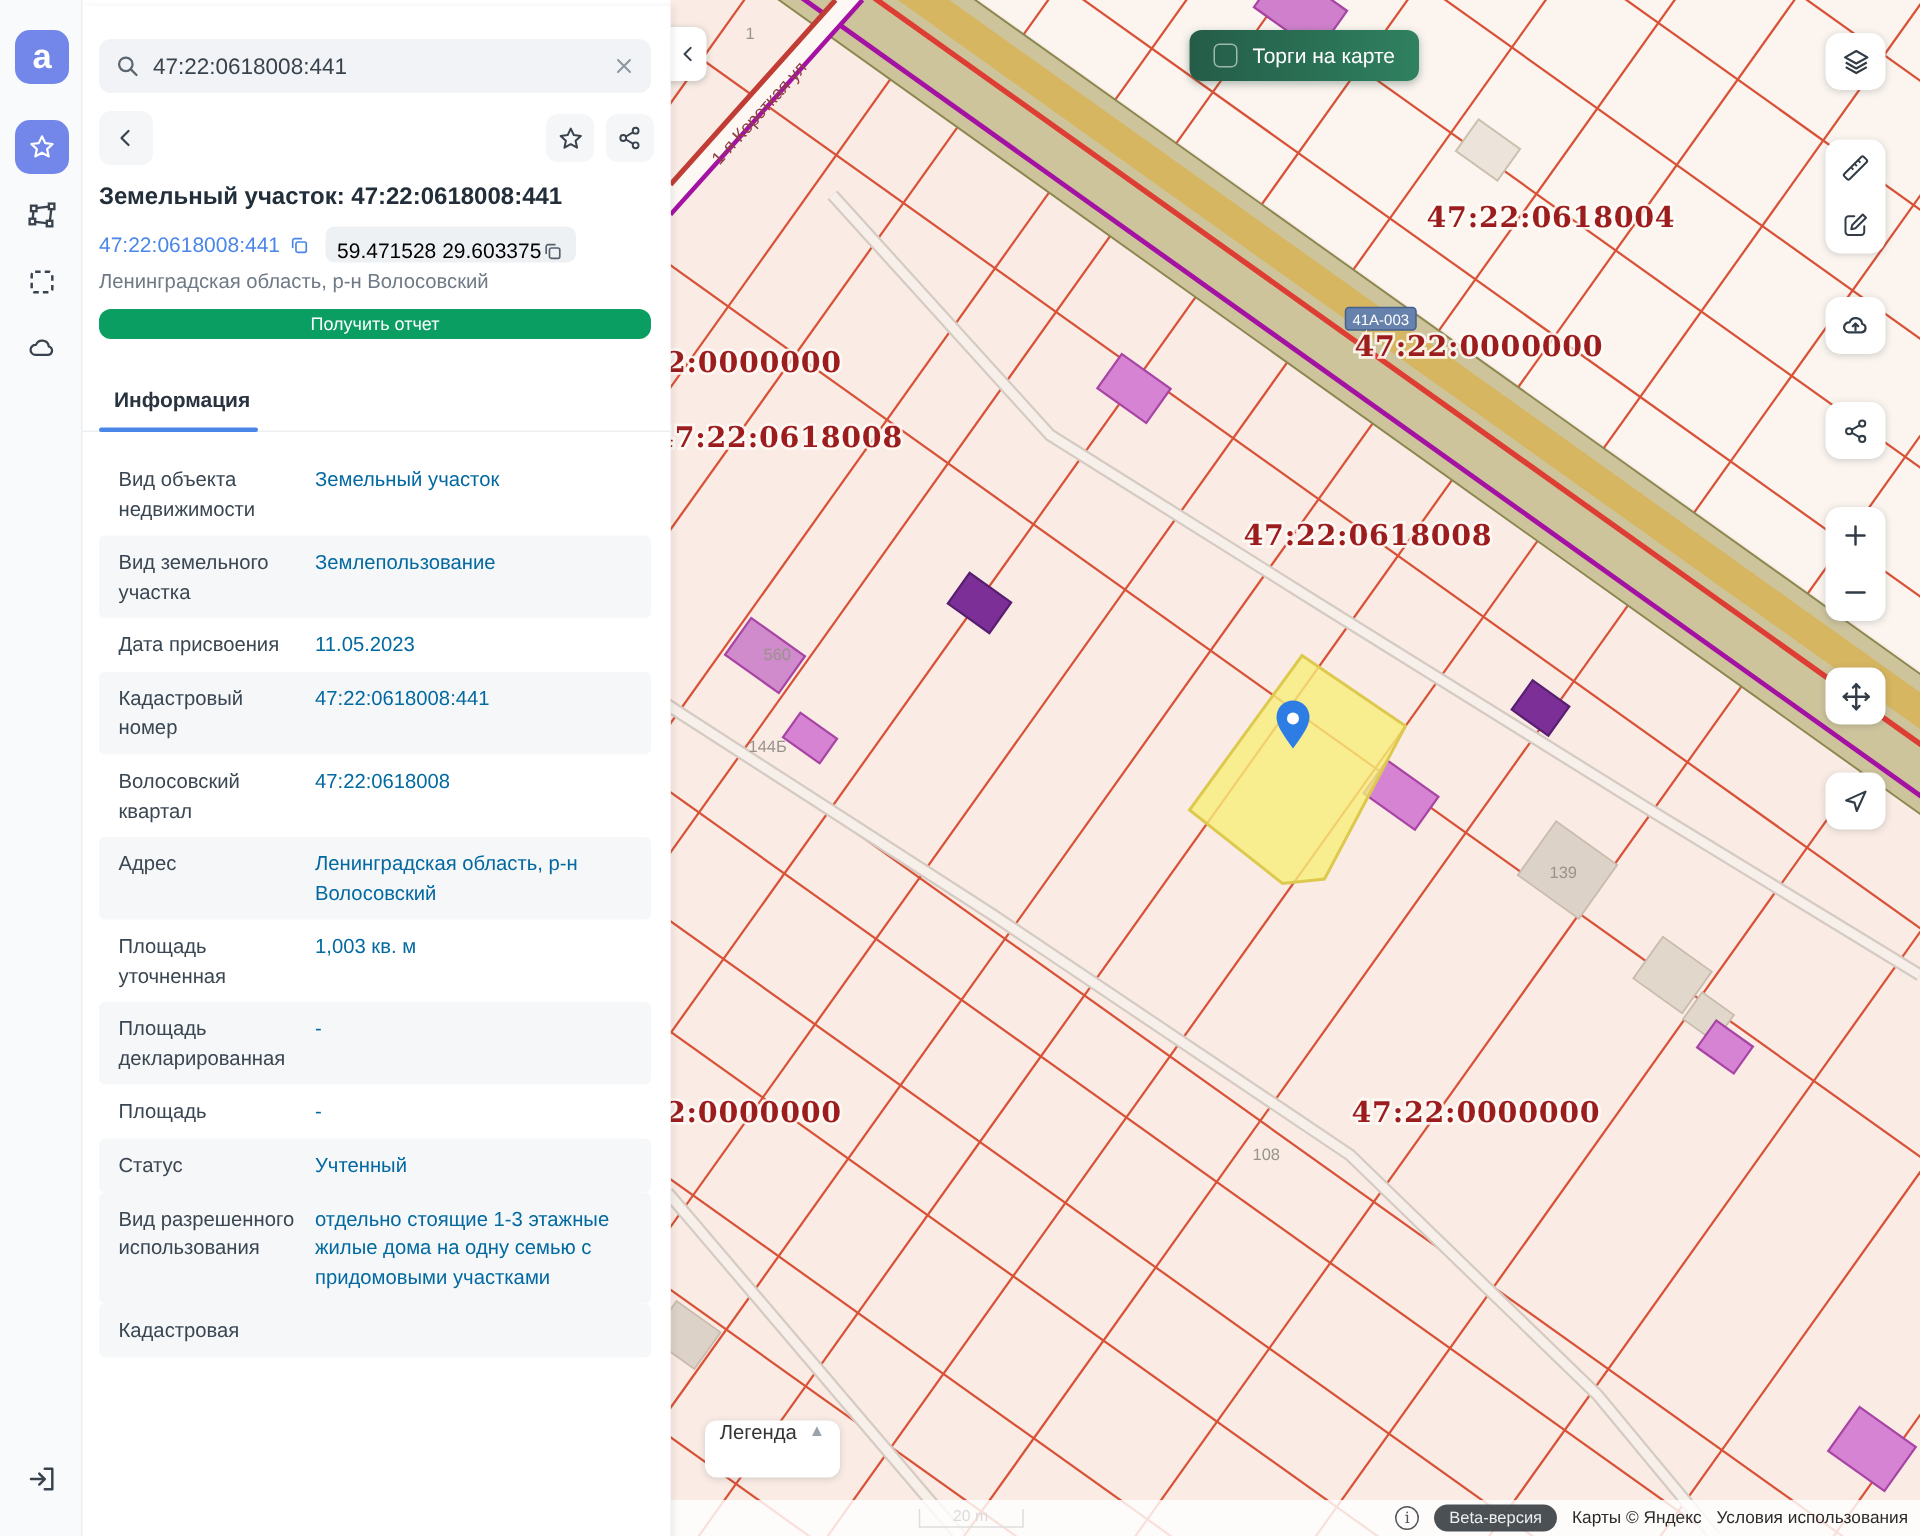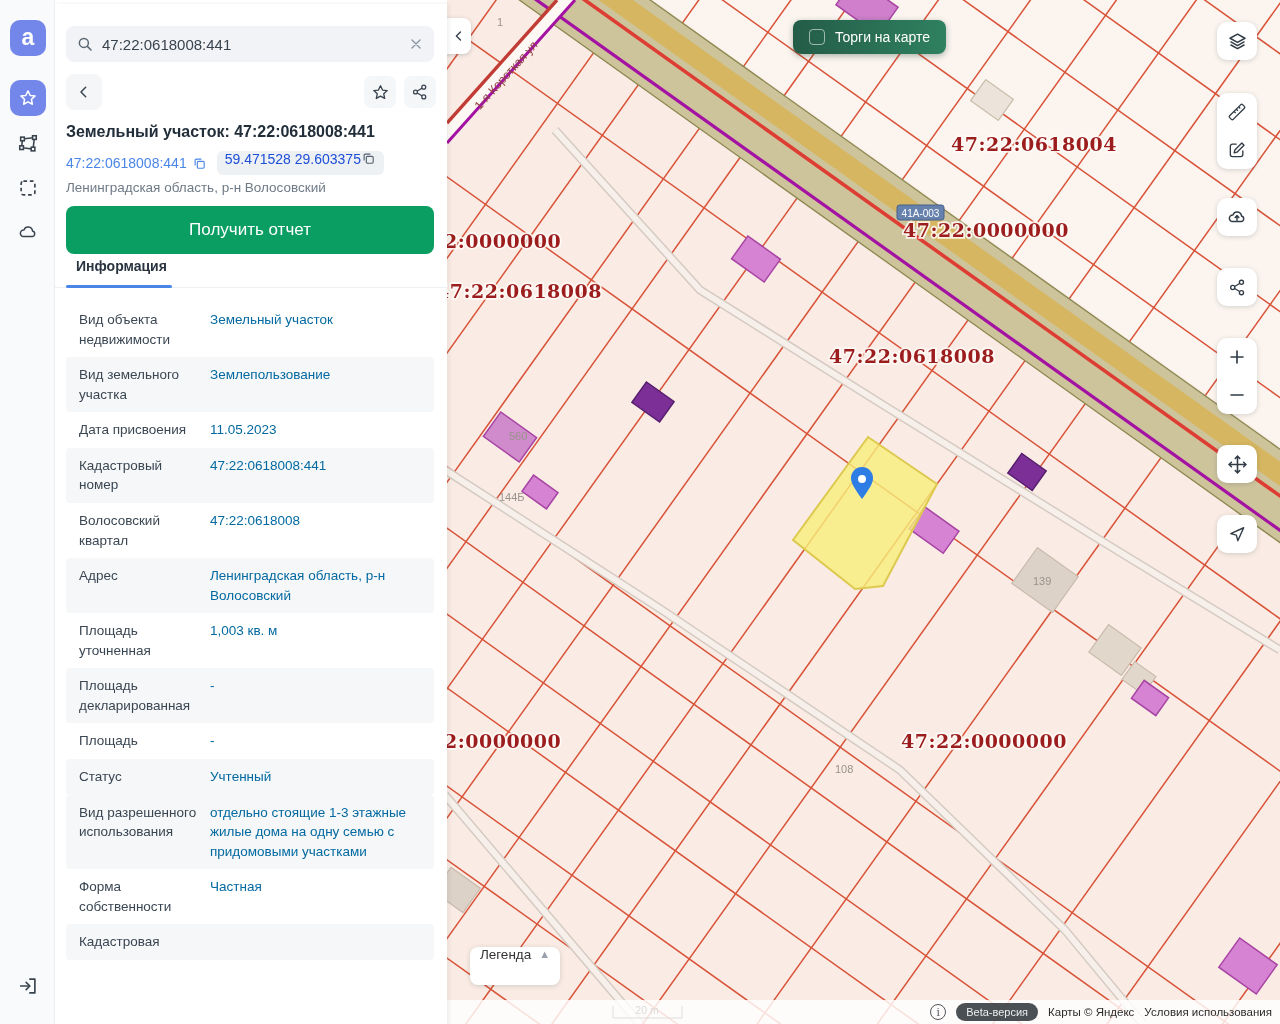--- a/index.html
+++ b/index.html
@@ -16,23 +16,23 @@
   
   .panel { position:absolute; left:55px; top:4px; width:392px; height:1024px; background:#fff; z-index:20; box-shadow:2px 0 4px rgba(40,50,60,.08); overflow:hidden; }
   .searchbox { position:absolute; left:11px; top:22px; width:368px; height:36px; background:#f1f3f6; border-radius:8px; display:flex; align-items:center; padding:0 10px; gap:8px; }
   .searchbox input { flex:1; border:none; outline:none; background:transparent; font-size:15px; color:#39434e; font-family:"Liberation Sans",sans-serif; }
   .panel-actions { position:absolute; left:11px; top:70px; width:368px; height:36px; }
   .sq-btn { position:absolute; width:36px; height:36px; background:#f4f6f8; border-radius:8px; display:flex; align-items:center; justify-content:center; color:#39434e; cursor:pointer; }
   .sq-btn.small { width:32px; height:32px; top:2px; }
   .title { position:absolute; left:11px; top:119px; width:370px; font-size:16px; font-weight:bold; color:#222e3a; }
   .linkrow { position:absolute; left:11px; top:146px; width:370px; height:26px; display:flex; align-items:center; gap:10px; }
   .cad-link { color:#4a86e8; font-size:14px; display:flex; align-items:center; gap:5px; cursor:pointer; }
-  .coord-chip { background:#eef1f4; border-radius:6px; height:24px; display:flex; align-items:flex-start; gap:0; padding:0 8px; font-size:14px; color:#1d4ed8; cursor:pointer; }
+  .coord-chip { background:#eef1f4; border-radius:6px; height:24px; display:flex; align-items:flex-end; gap:0; padding:0 8px; font-size:14px; color:#000000; cursor:pointer; }
   .address { position:absolute; left:11px; top:176px; width:370px; font-size:13.5px; color:#6f7a86; }
-  .report-btn { position:absolute; left:11px; top:202px; width:368px; height:48px; background:#0a9e63; border:none; border-radius:8px; color:#fff; font-size:17px; font-family:"Liberation Sans",sans-serif; cursor:pointer; }
+  .report-btn { position:absolute; left:11px; top:202px; width:368px; height:20px; background:#0a9e63; border:none; border-radius:8px; color:#fff; font-size:12px; font-family:"Liberation Sans",sans-serif; cursor:pointer; }
   .tabbar { position:absolute; left:0; top:248px; width:392px; height:36px; border-bottom:1px solid #edf0f2; }
   .tab { position:absolute; left:11px; top:6px; padding:0 10px 12px 10px; font-size:14px; font-weight:bold; color:#2a3440; cursor:pointer; }
   .tab-underline { position:absolute; left:11px; bottom:-1px; width:106px; height:3px; background:#4a86e8; border-radius:2px; }
   .info-table { position:absolute; left:11px; top:298px; width:368px; }
   .irow { display:flex; padding:8px 13px; font-size:13.5px; line-height:1.45; }
   .irow.alt { background:#f5f7f8; border-radius:4px; }
   .irow .lbl { width:131px; flex:none; color:#3a4652; padding-right:10px; }
   .irow .val { flex:1; color:#0369a1; }
 
   
@@ -198,24 +198,20 @@
           <div class="lbl">Площадь</div>
           <div class="val">-</div>
         </div>
       <div class="irow alt">
           <div class="lbl">Статус</div>
           <div class="val">Учтенный</div>
         </div>
       <div class="irow alt">
           <div class="lbl">Вид разрешенного использования</div>
           <div class="val">отдельно стоящие 1-3 этажные жилые дома на одну семью с придомовыми участками</div>
-        </div>
-      <div class="irow">
-          <div class="lbl">Форма собственности</div>
-          <div class="val">Частная</div>
         </div>
       <div class="irow alt">
           <div class="lbl">Кадастровая</div>
           <div class="val"></div>
         </div>
     </div>
   </div>
 
   <div class="map">
     <svg class="base" width="833" height="1024" viewBox="0 0 833 1024">

